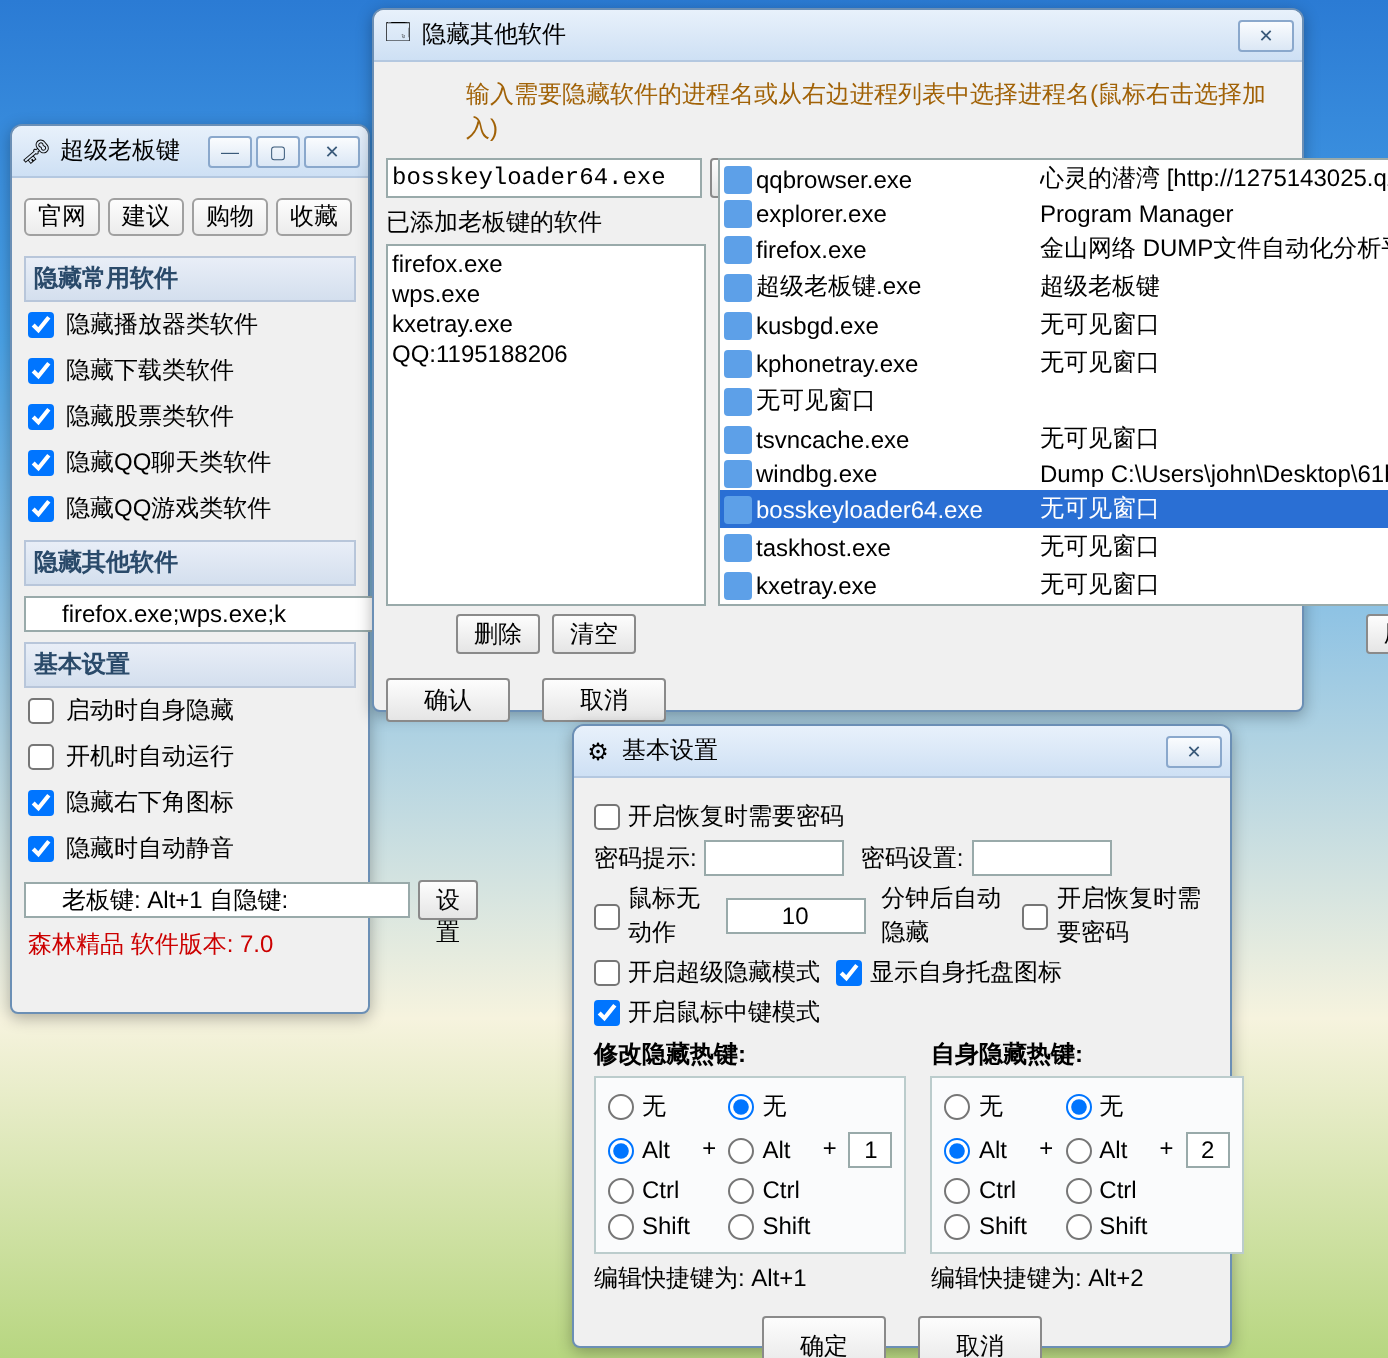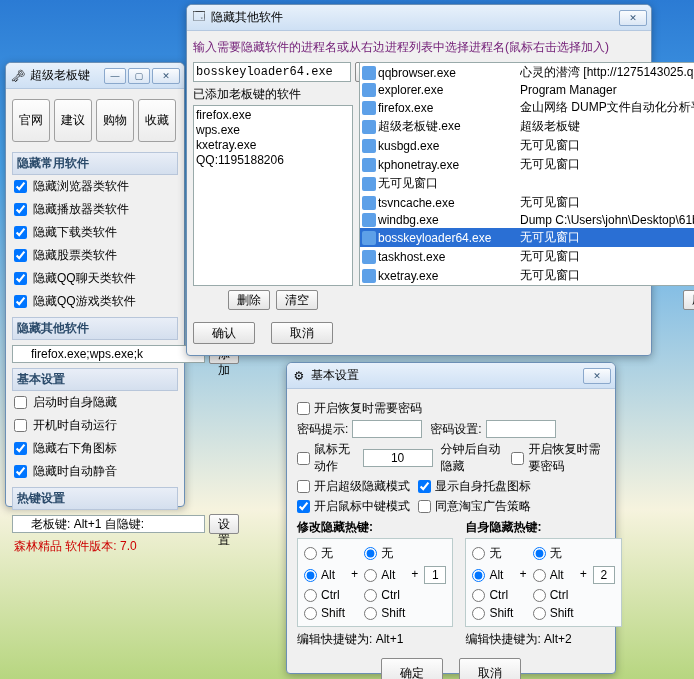--- a/index.html
+++ b/index.html
@@ -11,32 +11,32 @@
 .titlebar .title { flex: 1; font-size: 12px; color: #000; }
 .titlebar .winbtns { display: flex; gap: 2px; }
 .titlebar .winbtn { width: 22px; height: 16px; background: linear-gradient(180deg, #fafcfe, #dbe7f5); border: 1px solid #8aa8cc; border-radius: 2px; display: flex; align-items: center; justify-content: center; font-size: 9px; color: #3a5a7a; cursor: pointer; }
 .titlebar .winbtn:last-child { width: 28px; }
 
 .body { padding: 6px; }
 
 
 #win-main { left: 5px; top: 62px; width: 180px; height: 445px; }
 #win-main .tabs { display: flex; gap: 4px; padding: 4px 0 6px; }
-#win-main .tabs .tab { padding: 12px 6px; border: 1px solid #a0a0a0; background: linear-gradient(#fdfdfd,#ececec); border-radius: 3px; cursor: pointer; }
+#win-main .tabs .tab { padding: 0 6px; border: 1px solid #a0a0a0; background: linear-gradient(#fdfdfd,#ececec); border-radius: 3px; cursor: pointer; }
 .section-hdr { background: linear-gradient(#e9eef7,#d4dfee); border: 1px solid #b8c6da; padding: 2px 4px; margin-top: 4px; font-weight: bold; color: #2a4a6a; }
 .chkrow { display: flex; align-items: center; padding: 3px 2px; gap: 4px; }
 .chkrow input[type=checkbox] { margin-right: 2px; }
 .inline { display: flex; align-items: center; gap: 4px; margin-top: 4px; }
 .inline input[type=text] { flex: 1; border: 1px solid #9aa; padding: 1px 18px; height: 18px; }
 .btn { padding: 1px 8px; border: 1px solid #8a8a8a; background: linear-gradient(#fdfdfd,#e5e5e5); border-radius: 2px; cursor: pointer; height: 20px; line-height: 16px; }
 .footer { color: #c00; padding: 4px 2px 0; }
 
 
 #win-hide { left: 186px; top: 4px; width: 466px; height: 352px; }
-#win-hide .instr { color: #701a75; padding: 2px 0 6px; }
+#win-hide .instr { color: #a16207; padding: 2px 0 6px; margin-left: 40px; }
 #win-hide .top { display: flex; gap: 6px; }
 #win-hide .left { width: 160px; display: flex; flex-direction: column; }
 #win-hide .left .addrow { display: flex; gap: 4px; }
 #win-hide .left .addrow input { flex: 1; border: 1px solid #9aa; height: 20px; padding: 0 2px; font-family: "Courier New", monospace; }
 #win-hide .left .lbl { margin-top: 4px; }
 #win-hide .left .listbox { flex: 1; border: 1px solid #9aa; background: #fff; margin-top: 2px; padding: 2px; font-family: "Courier New", monospace; line-height: 15px; height: 180px; overflow: auto; }
 #win-hide .left .listbtns { display: flex; gap: 6px; margin-top: 4px; justify-content: center; }
 #win-hide .right { flex: 1; display: flex; flex-direction: column; }
 #win-hide .proclist { flex: 1; border: 1px solid #9aa; background: #fff; font-family: "Courier New", monospace; overflow: auto; height: 232px; }
 #win-hide .proc { display: flex; align-items: center; padding: 1px 2px; gap: 2px; }
@@ -82,24 +82,20 @@
     <div class="tabs" id="main-tabs">
         <div class="tab">官网</div>
         <div class="tab">建议</div>
         <div class="tab">购物</div>
         <div class="tab">收藏</div>
       </div>
     <div class="section-hdr">隐藏常用软件</div>
     <div id="hide-items">
         <label class="chkrow">
           <input type="checkbox" checked="" style="">
-          <span>隐藏浏览器类软件</span>
-        </label>
-        <label class="chkrow">
-          <input type="checkbox" checked="" style="">
           <span>隐藏播放器类软件</span>
         </label>
         <label class="chkrow">
           <input type="checkbox" checked="" style="">
           <span>隐藏下载类软件</span>
         </label>
         <label class="chkrow">
           <input type="checkbox" checked="" style="">
           <span>隐藏股票类软件</span>
         </label>
@@ -129,21 +125,20 @@
         </label>
         <label class="chkrow">
           <input type="checkbox" checked="" style="">
           <span>隐藏右下角图标</span>
         </label>
         <label class="chkrow">
           <input type="checkbox" checked="" style="">
           <span>隐藏时自动静音</span>
         </label>
       </div>
-    <div class="section-hdr">热键设置</div>
     <div class="inline">
       <input type="text" value="老板键: Alt+1 自隐键:" style="">
       <button class="btn">设置</button>
     </div>
     <div class="footer">森林精品 软件版本: 7.0</div>
   </div>
 </div>
 
 <div id="win-hide" class="window">
   <div class="titlebar">
@@ -292,24 +287,20 @@
       <label class="cell">
           <input type="checkbox" checked="" style="">
           <span>显示自身托盘图标</span>
         </label>
     </div>
     <div class="row">
       <label class="cell">
           <input type="checkbox" checked="" style="">
           <span>开启鼠标中键模式</span>
         </label>
-      <label class="cell">
-          <input type="checkbox" style="">
-          <span>同意淘宝广告策略</span>
-        </label>
     </div>
     <div class="cols">
       <div class="col">
         <div class="colhdr">修改隐藏热键:</div>
         <div class="radiogrid" id="rg1" style="grid-template-columns: auto auto auto auto auto;">
             <label class="cell">
               <input type="radio" name="g1a" style="">
               <span>无</span>
             </label>
             <div class="plus"></div>

